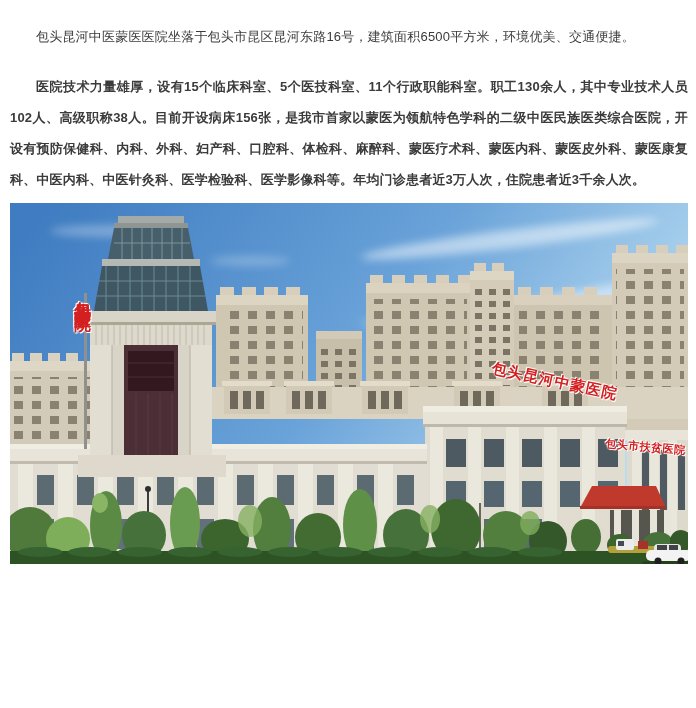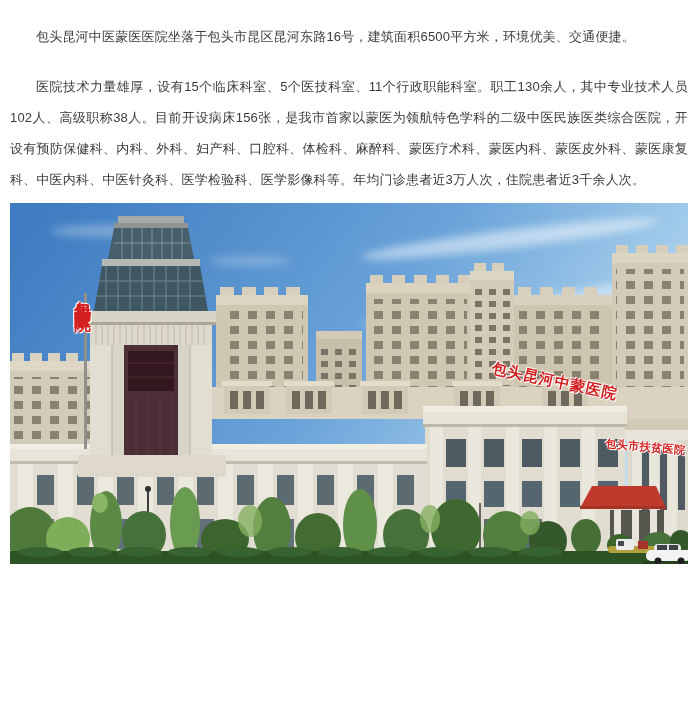--- a/index.html
+++ b/index.html
@@ -7,21 +7,21 @@
   .page{padding-top:21px;width:696px;}
   .para{
     margin:0 8px 19px 10px;
     font-size:13px;
     line-height:31px;
     color:#3b3b3b;
     text-align:justify;
     text-indent:2em;
     letter-spacing:0.2px;
   }
-  .para:last-of-type{margin-bottom:8px;}
+  .para:last-of-type{margin-bottom:8px;font-weight:bold;}
   figure.photo{
     margin:6px 8px 0 10px;
     position:relative;
     width:678px;
     height:361px;
     overflow:hidden;
   }
   figure.photo svg{display:block;}
   .sign{
     position:absolute;

